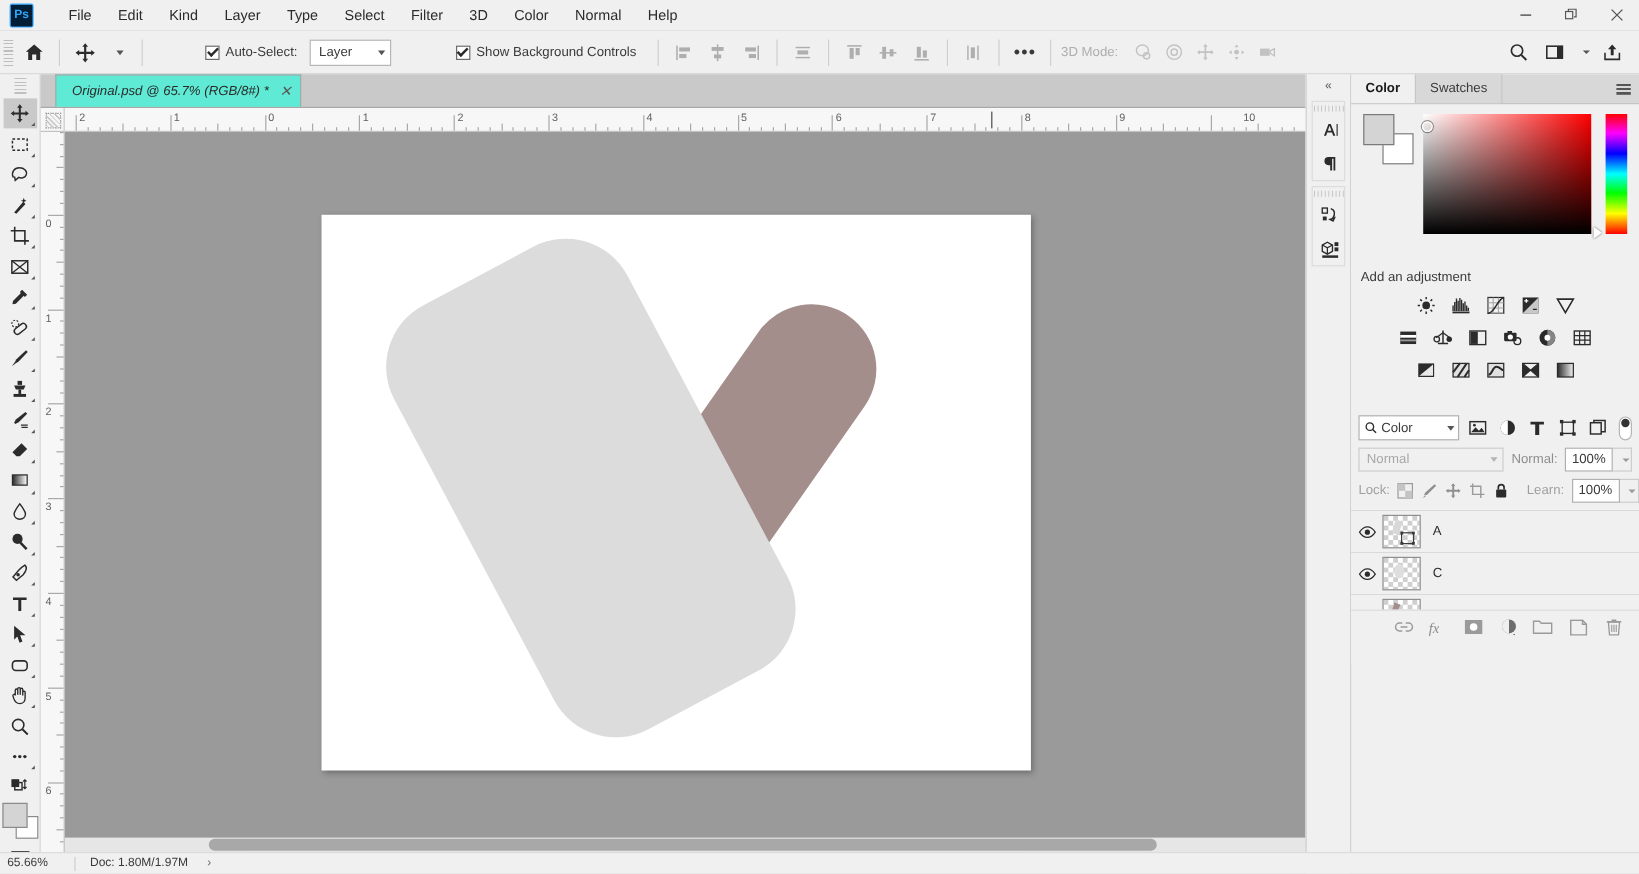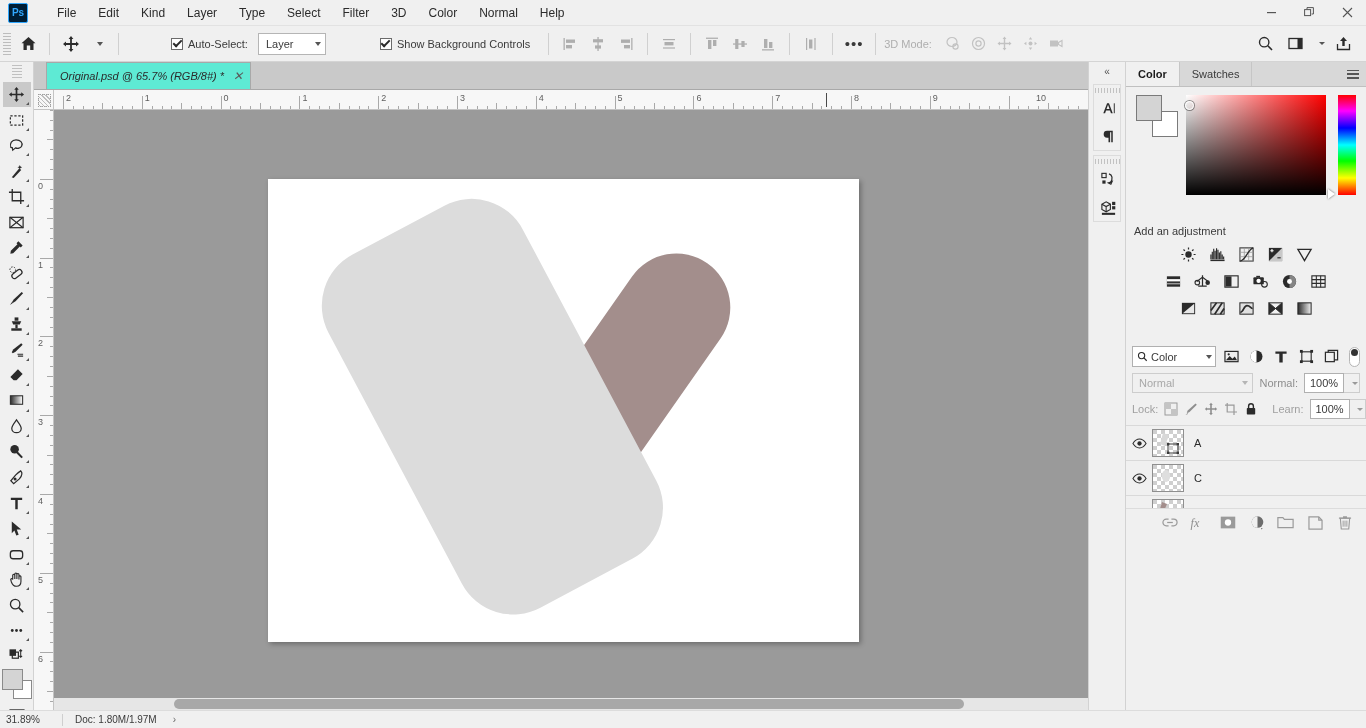--- a/index.html
+++ b/index.html
@@ -1216,19 +1216,19 @@
               <path d="M2.5 3.5 H12.5 L11.5 15 H3.5 Z" fill="none" stroke="#9a9a9a" stroke-width="1.2"></path>
               <path d="M1 3.3 H14 M5.4 2 H9.6" stroke="#9a9a9a" stroke-width="1.2"></path>
               <path d="M5.5 6 V12.5 M7.5 6 V12.5 M9.5 6 V12.5" stroke="#9a9a9a" stroke-width="1"></path>
             </svg>
         </div>
       </div>
     </div>
   </div>
 
   <div class="statusbar">
-    <div class="sb-zoom">31.89%</div>
+    <div class="sb-zoom">65.66%</div>
     <div class="sb-sep"></div>
     <div class="sb-doc">Doc: 1.80M/1.97M</div>
     <div class="sb-arrow">›</div>
   </div>
 
 </div>
 
 </body></html>

